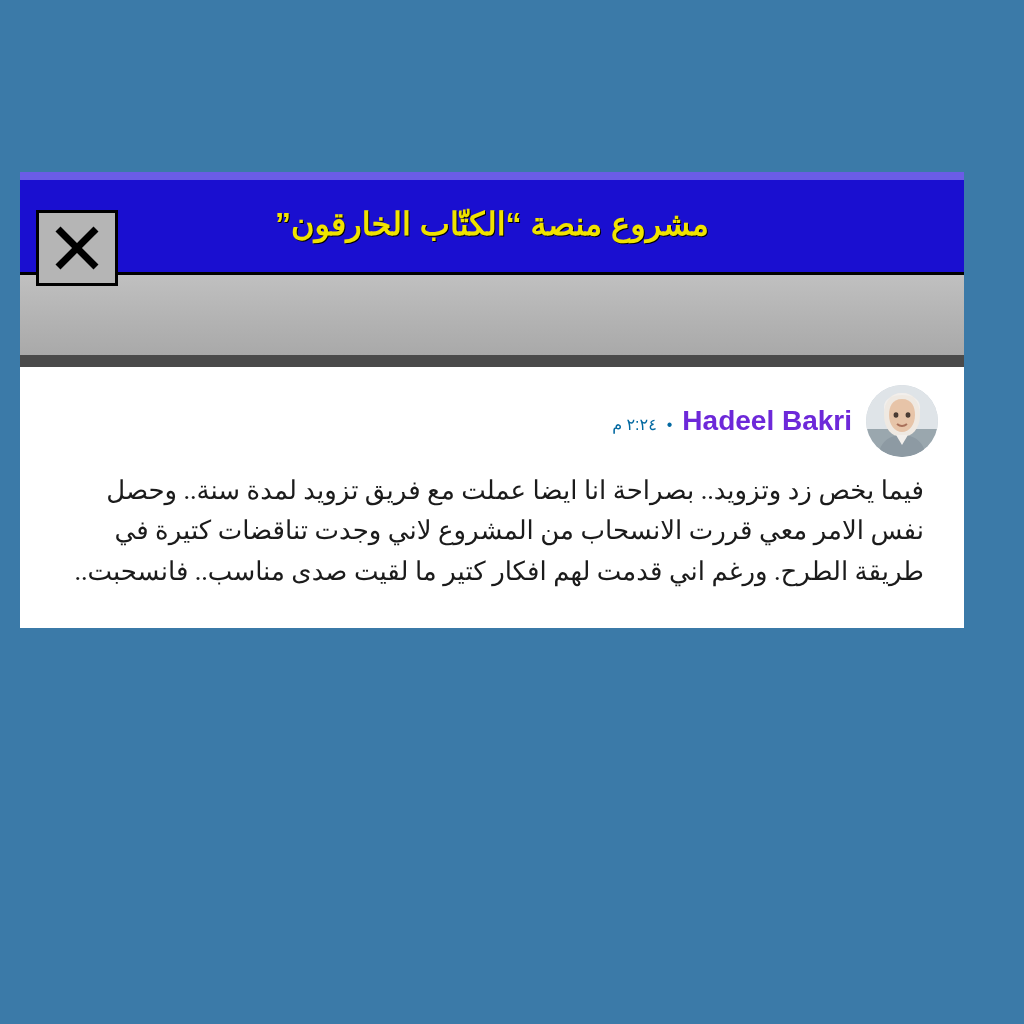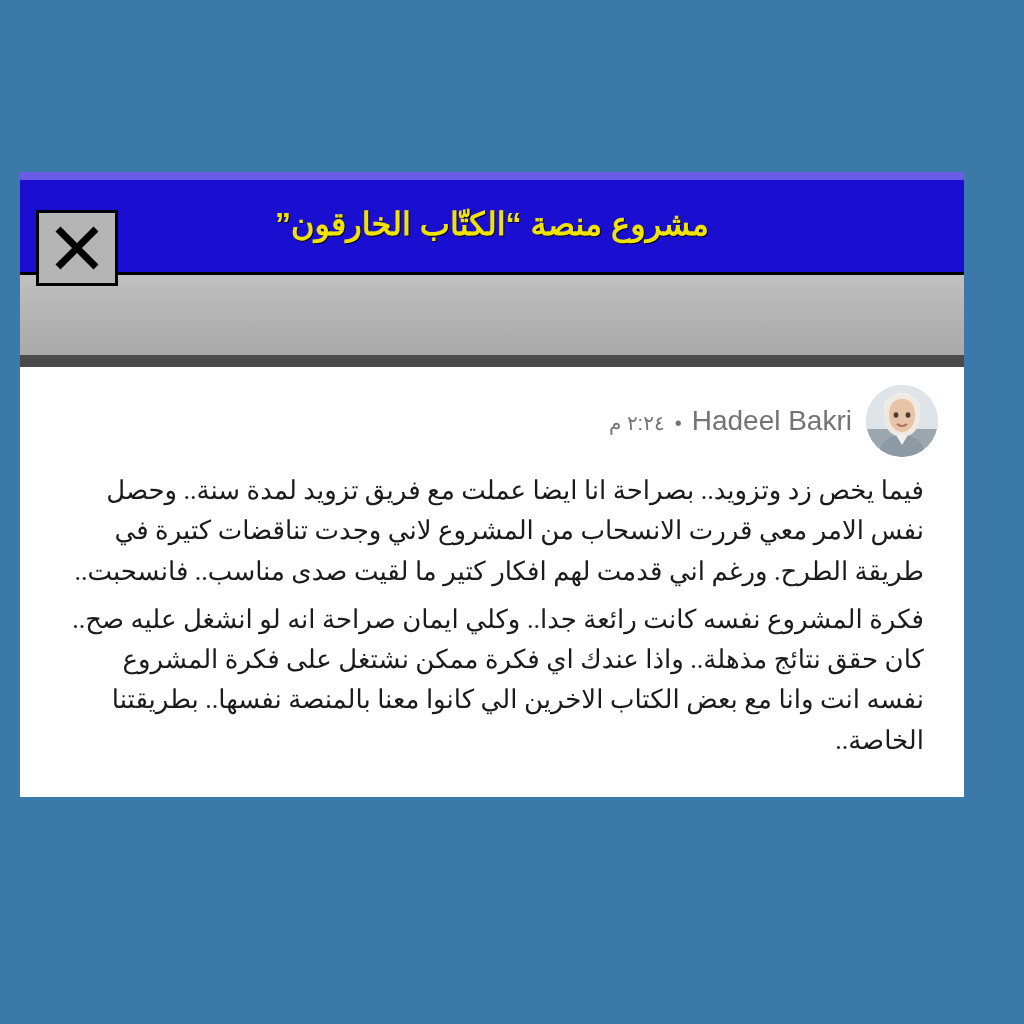--- a/index.html
+++ b/index.html
@@ -119,29 +119,29 @@
   .header-texts {
     display: flex;
     flex-direction: row;
     align-items: baseline;
     gap: 10px;
     direction: rtl;
   }
 
   .author-name {
     font-size: 28px;
-    font-weight: normal;
-    color: #737373;
+    font-weight: bold;
+    color: #6d28d9;
     direction: ltr;
     white-space: nowrap;
   }
 
   .timestamp {
-    font-size: 20px;
-    color: #737373;
+    font-size: 16px;
+    color: #0369a1;
     direction: rtl;
     white-space: nowrap;
   }
 
   .post-body {
     direction: rtl;
     text-align: right;
     font-family: "Liberation Serif", serif;
     font-size: 26px;
     line-height: 1.55;
@@ -204,18 +204,17 @@
 
         <div class="header-texts">
           <span class="author-name">Hadeel Bakri</span>
           <span class="timestamp">•</span>
           <span class="timestamp">٢:٢٤ م</span>
         </div>
       </div>
 
       <div class="post-body">
         <p>فيما يخص زد وتزويد.. بصراحة انا ايضا عملت مع فريق تزويد لمدة سنة.. وحصل نفس الامر معي قررت الانسحاب من المشروع لاني وجدت تناقضات كتيرة في طريقة الطرح. ورغم اني قدمت لهم افكار كتير ما لقيت صدى مناسب.. فانسحبت..</p>
-        <p>فكرة المشروع نفسه كانت رائعة جدا.. وكلي ايمان صراحة انه لو انشغل عليه صح.. كان حقق نتائج مذهلة.. واذا عندك اي فكرة ممكن نشتغل على فكرة المشروع نفسه انت وانا مع بعض الكتاب الاخرين الي كانوا معنا بالمنصة نفسها.. بطريقتنا الخاصة..</p>
       </div>
 
     </div>
   </div>
 </div>
 
 </body></html>

